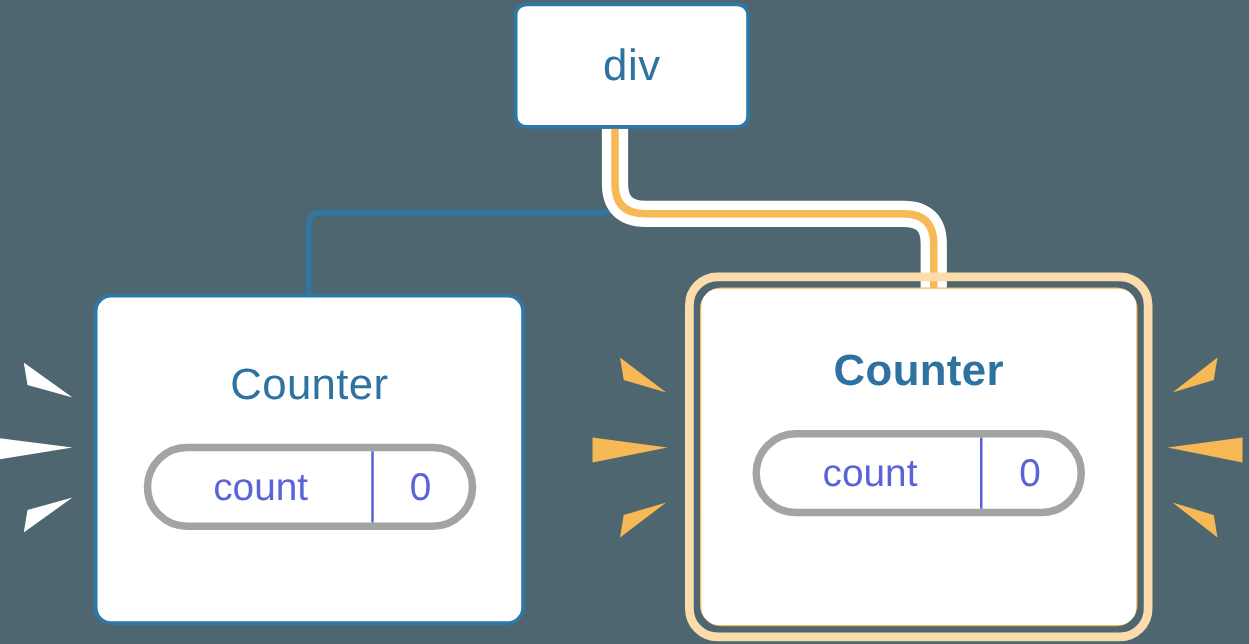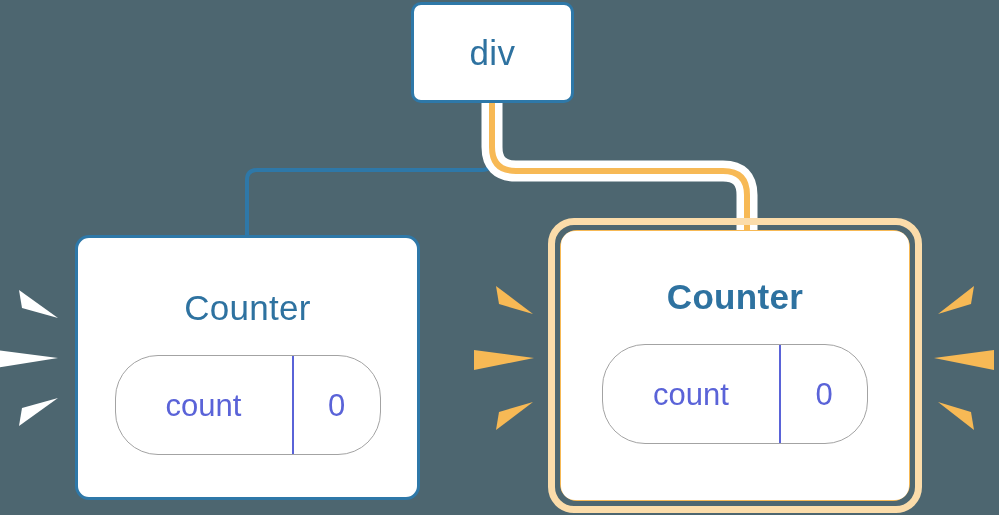--- a/index.html
+++ b/index.html
@@ -27,21 +27,21 @@
     position: absolute;
     background: #ffffff;
     box-sizing: border-box;
     display: flex;
     flex-direction: column;
     align-items: center;
   }
   .node-div {
     left: 411px;
     top: 2px;
-    width: 163px;
+    width: 189px;
     height: 101px;
     border: 3px solid #2e78a8;
     border-radius: 10px;
     justify-content: center;
   }
   .node-div-label {
     font-size: 35px;
     color: #2e72a0;
     letter-spacing: 0.5px;
     line-height: 1;
@@ -89,23 +89,23 @@
     margin-top: 52px;
     letter-spacing: 0.3px;
   }
   .counter-title.bold {
     font-weight: bold;
     margin-top: 48px;
   }
   .state-pill {
     position: relative;
     width: 266px;
-    height: 100px;
+    height: 69px;
     margin-top: 30px;
-    border: 1px solid #a3a3a3;
+    border: 6px solid #a3a3a3;
     border-radius: 43px;
     box-sizing: border-box;
     display: flex;
     align-items: stretch;
   }
   .pill-key,
   .pill-val {
     display: flex;
     align-items: center;
     justify-content: center;

